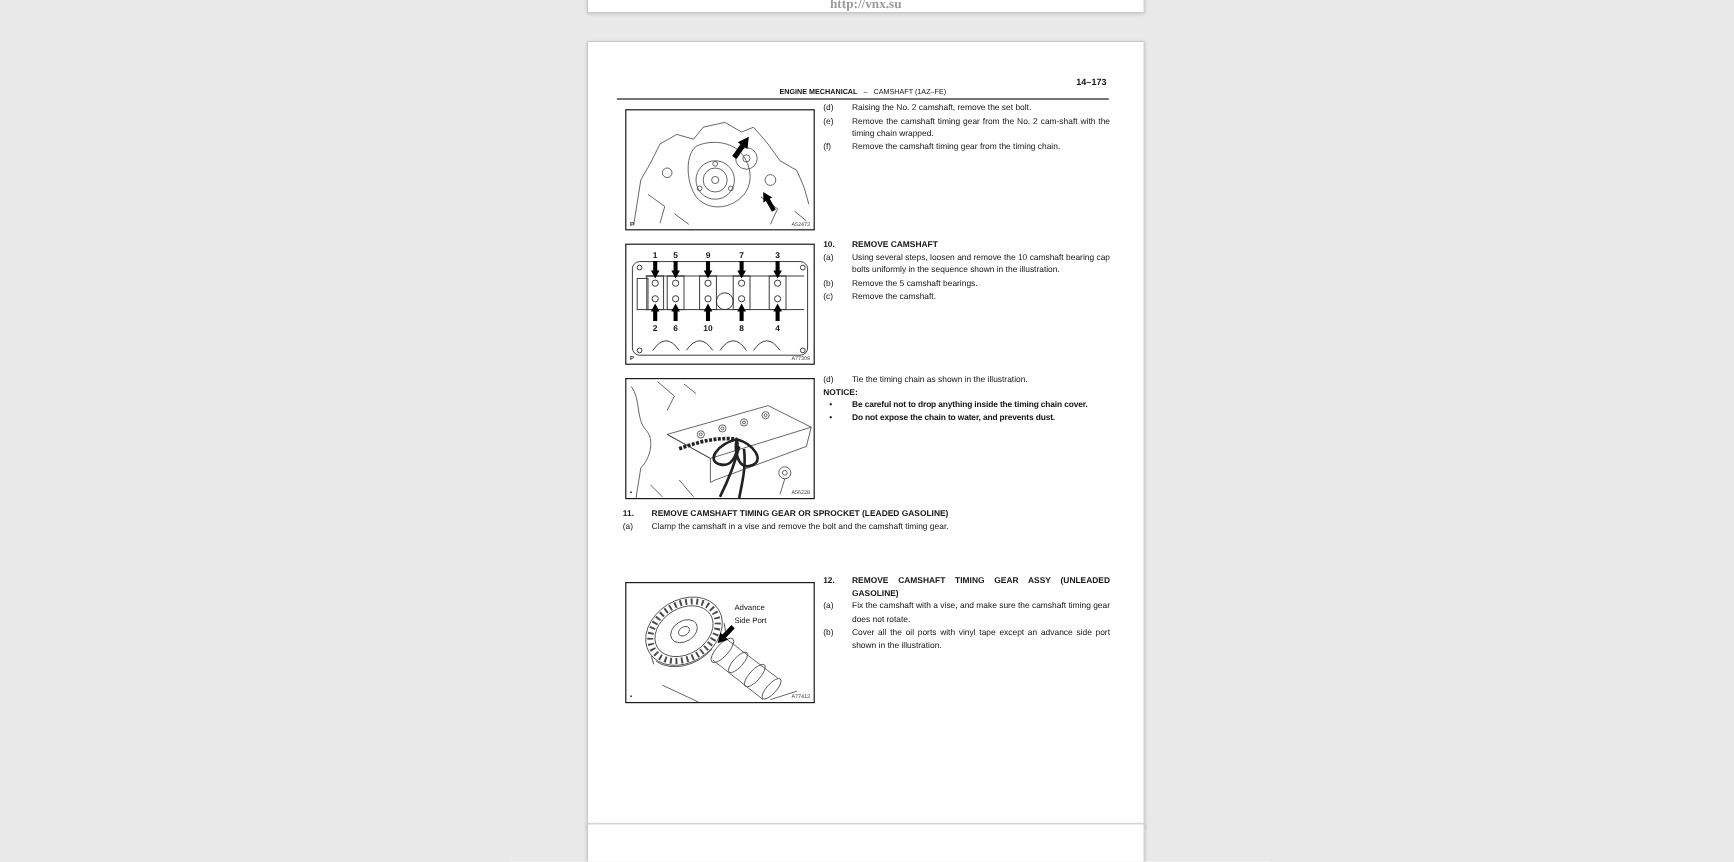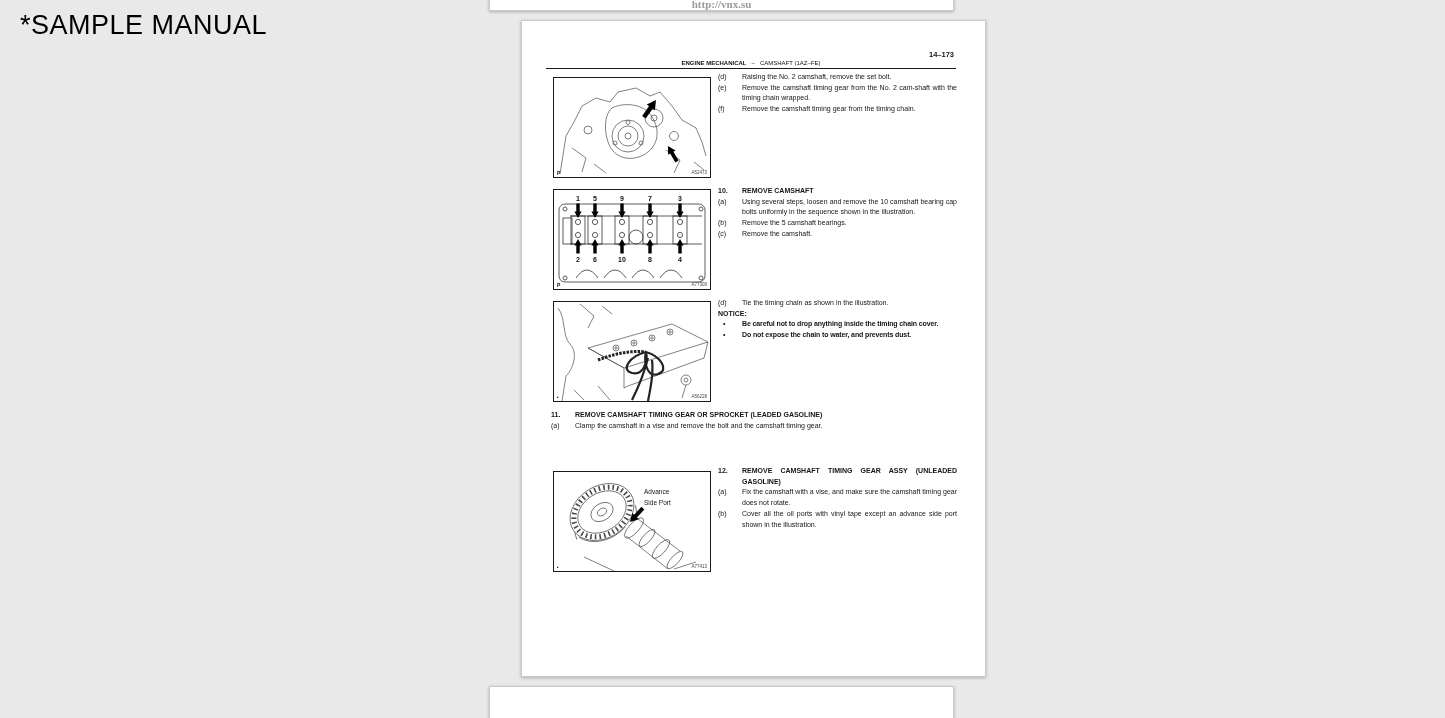--- a/index.html
+++ b/index.html
@@ -6,21 +6,21 @@
   body{font-family:"Liberation Sans",sans-serif;}
   #canvas{position:relative;width:1445px;height:718px;background:#e9e9e9;overflow:hidden;}
 
   .sample-watermark{position:absolute;left:20px;top:10px;font-size:27px;color:#000;
     letter-spacing:.5px;font-weight:400;}
 
   .page{position:absolute;left:489px;width:465px;background:#fff;border:1px solid #c9c9c9;
     box-shadow:0 1px 3px rgba(0,0,0,.25);box-sizing:border-box;}
   .prev-page{top:-8px;height:19px;}
   .next-page{top:686px;height:60px;}
-  .main-page{top:20px;height:657px;color:#151515;margin-left:32px;}
+  .main-page{top:34px;height:657px;color:#151515;}
 
   .site-watermark{position:absolute;left:0;right:0;bottom:0px;text-align:center;
     font-family:"Liberation Serif",serif;font-weight:bold;font-size:11px;color:#9b9b9b;}
 
   .abs{position:absolute;}
   .page-number{top:29px;right:31px;font-size:7.5px;font-weight:bold;}
   .page-header{top:39px;left:24px;width:410px;text-align:center;font-size:6px;color:#111;}
   .ph-left{font-weight:bold;}
   .ph-sep{margin:0 5px;}
   .header-rule{top:47px;left:24px;width:410px;height:1.4px;background:#1a1a1a;}
@@ -56,21 +56,20 @@
 
 <svg width="0" height="0" style="position:absolute">
   <defs>
     <path id="arrow-lg" d="M0,0 L-5,9 L-2.2,9 L-2.2,21 L2.2,21 L2.2,9 L5,9 Z"></path>
     <path id="arrow-sm" d="M0,0 L-3.6,6.5 L-1.7,6.5 L-1.7,14.5 L1.7,14.5 L1.7,6.5 L3.6,6.5 Z"></path>
   </defs>
 </svg>
 
 <div id="canvas">
 
-  <div class="sample-watermark">*SAMPLE MANUAL</div>
 
   <div class="page prev-page">
     <div class="site-watermark">http://vnx.su</div>
   </div>
 
   <div class="page main-page">
 
     <div class="abs page-number">14–173</div>
 
     <div class="abs page-header">

